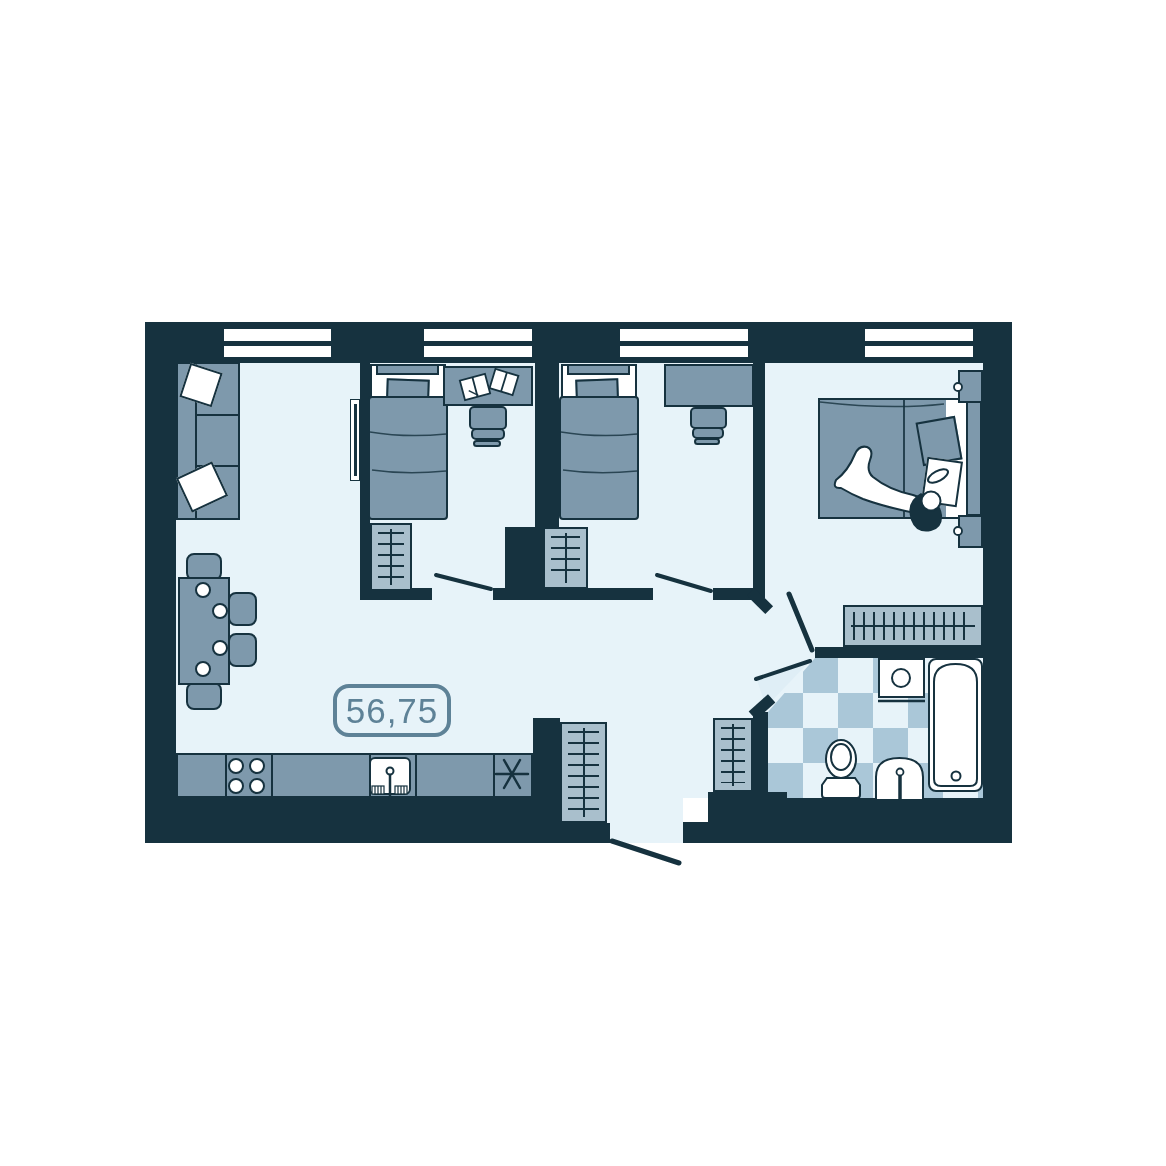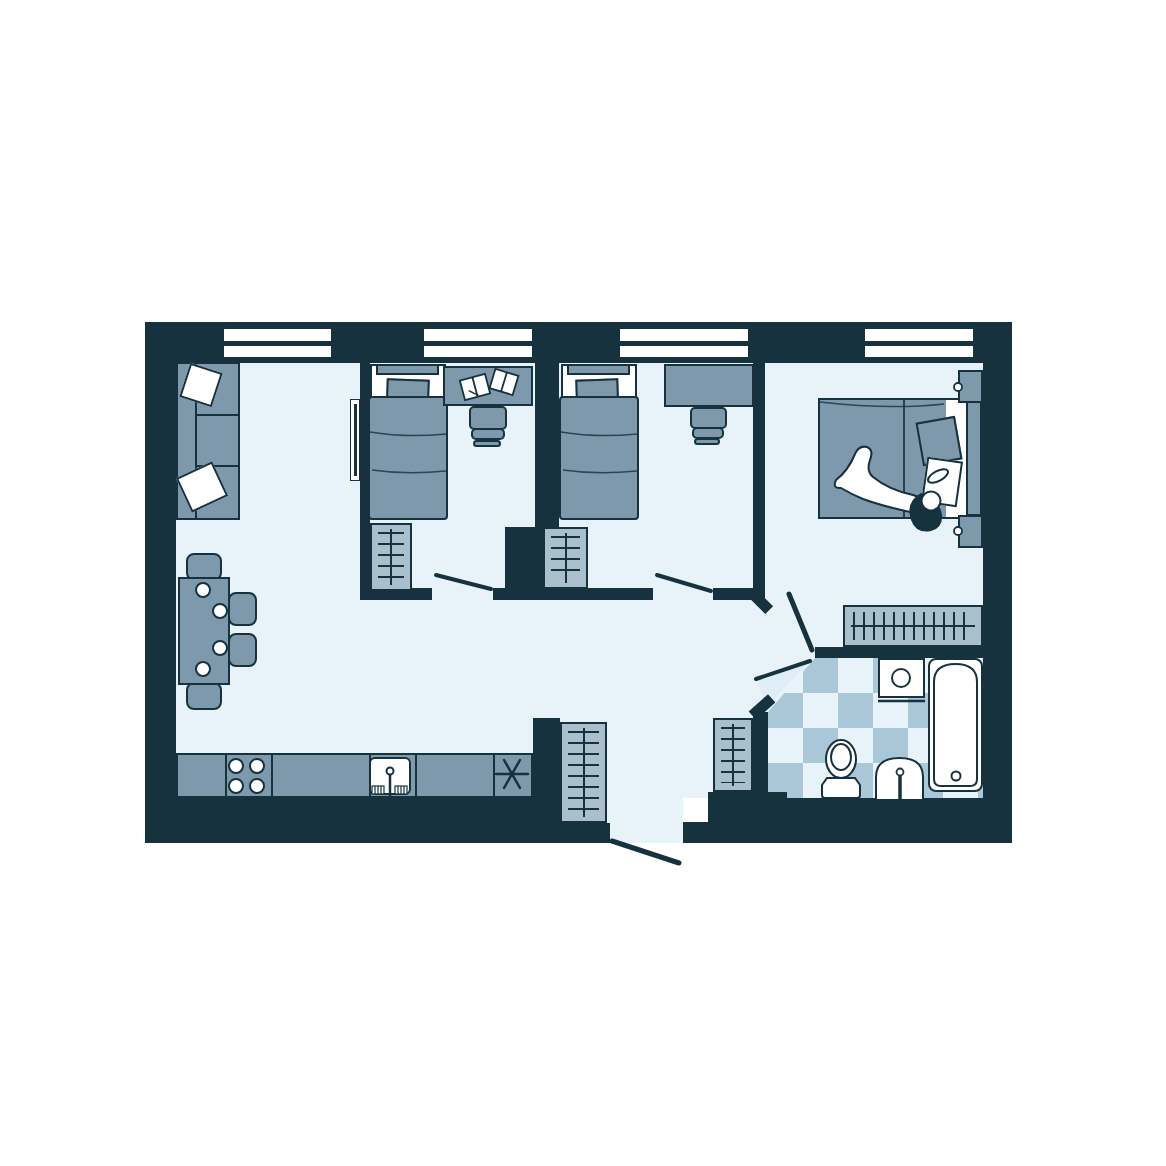--- a/index.html
+++ b/index.html
@@ -138,20 +138,23 @@
     <div class="hangh"></div>
   </div>
   <div class="lite" style="left:713px;top:718px;width:40px;height:74px;">
     <div class="rodv"></div>
     <div class="hangh"></div>
   </div>
 
   <div class="whitebox" style="left:878px;top:658px;width:47px;height:40px;"></div>
   <div class="whitebox" style="left:928px;top:658px;width:55px;height:134px;border-radius:8px;"></div>
 
+  <div class="badge">
+    <span>56,75</span>
+  </div>
 
   <svg class="overlay" width="1166" height="1166" viewBox="0 0 1166 1166">
 
     <polygon points="768,658 815,658 768,712" fill="var(--floor)"></polygon>
 
     <polygon points="810,661 757,680 766,707" fill="var(--door-shade)"></polygon>
 
     <line class="ln" x1="436" y1="575" x2="491" y2="589" stroke-width="4"></line>
     <line class="ln" x1="657" y1="575" x2="711" y2="591" stroke-width="4"></line>
     <line class="ln" x1="789" y1="594" x2="812" y2="650" stroke-width="5"></line>

